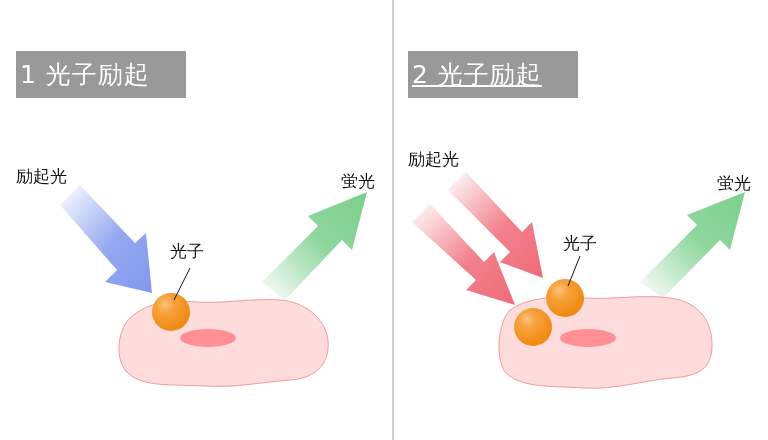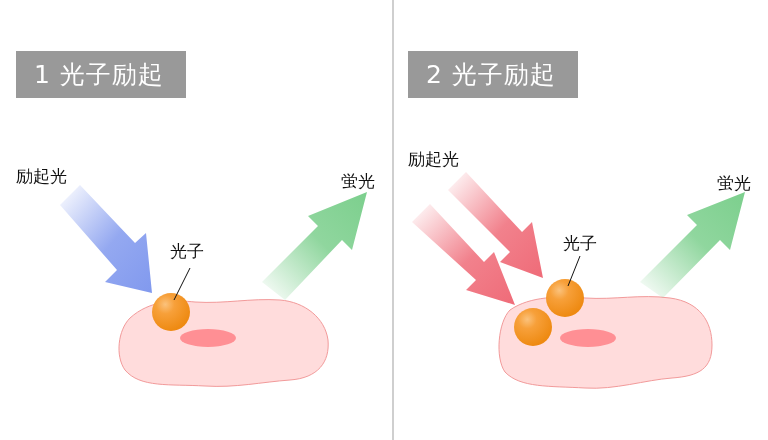--- a/index.html
+++ b/index.html
@@ -1,18 +1,18 @@
 <!DOCTYPE html>
 <html><head>
 <meta charset="utf-8">
 <style>
   html,body{margin:0;padding:0;background:#fff;}
   body{width:768px;height:440px;overflow:hidden;position:relative;font-family:"DejaVu Sans","Liberation Sans",sans-serif;}
   .divider{position:absolute;left:392px;top:0;width:2px;height:440px;background:#cfcfcf;}
-  .title-box{position:absolute;top:51px;height:47px;background:#999999;color:#fff;font-size:25px;line-height:47px;padding:0 18px;box-sizing:border-box;letter-spacing:1px;}
+  .title-box{position:absolute;top:51px;height:47px;background:#999999;color:#fff;font-size:25px;line-height:47px;padding:0 4px;box-sizing:border-box;letter-spacing:1px;}
   .lbl{position:absolute;font-size:17px;color:#111;white-space:nowrap;}
   svg{position:absolute;left:0;top:0;}
 </style>
 </head>
 <body>
 
 <svg width="768" height="440" viewBox="0 0 768 440">
   <defs>
     <linearGradient id="gBlue" x1="0" y1="0" x2="1" y2="1" gradientUnits="objectBoundingBox">
       <stop offset="0" stop-color="#8199ee" stop-opacity="0"></stop>
@@ -57,16 +57,16 @@
   <line x1="580" y1="256" x2="568" y2="286" stroke="#111" stroke-width="1"></line>
 </svg>
 
 <div class="divider"></div>
 
 <div class="title-box" style="left:16px;width:170px;">1 光子励起</div>
 <div class="lbl" style="left:16px;top:165px;">励起光</div>
 <div class="lbl" style="left:170px;top:240px;">光子</div>
 <div class="lbl" style="left:341px;top:170px;">蛍光</div>
 
-<div class="title-box" style="left:408px;width:170px;">2 光子励起</div>
+<div class="title-box" style="left:408px;width:170px;text-decoration:underline;">2 光子励起</div>
 <div class="lbl" style="left:408px;top:148px;">励起光</div>
 <div class="lbl" style="left:563px;top:232px;">光子</div>
 <div class="lbl" style="left:717px;top:172px;">蛍光</div>
 
 </body></html>

